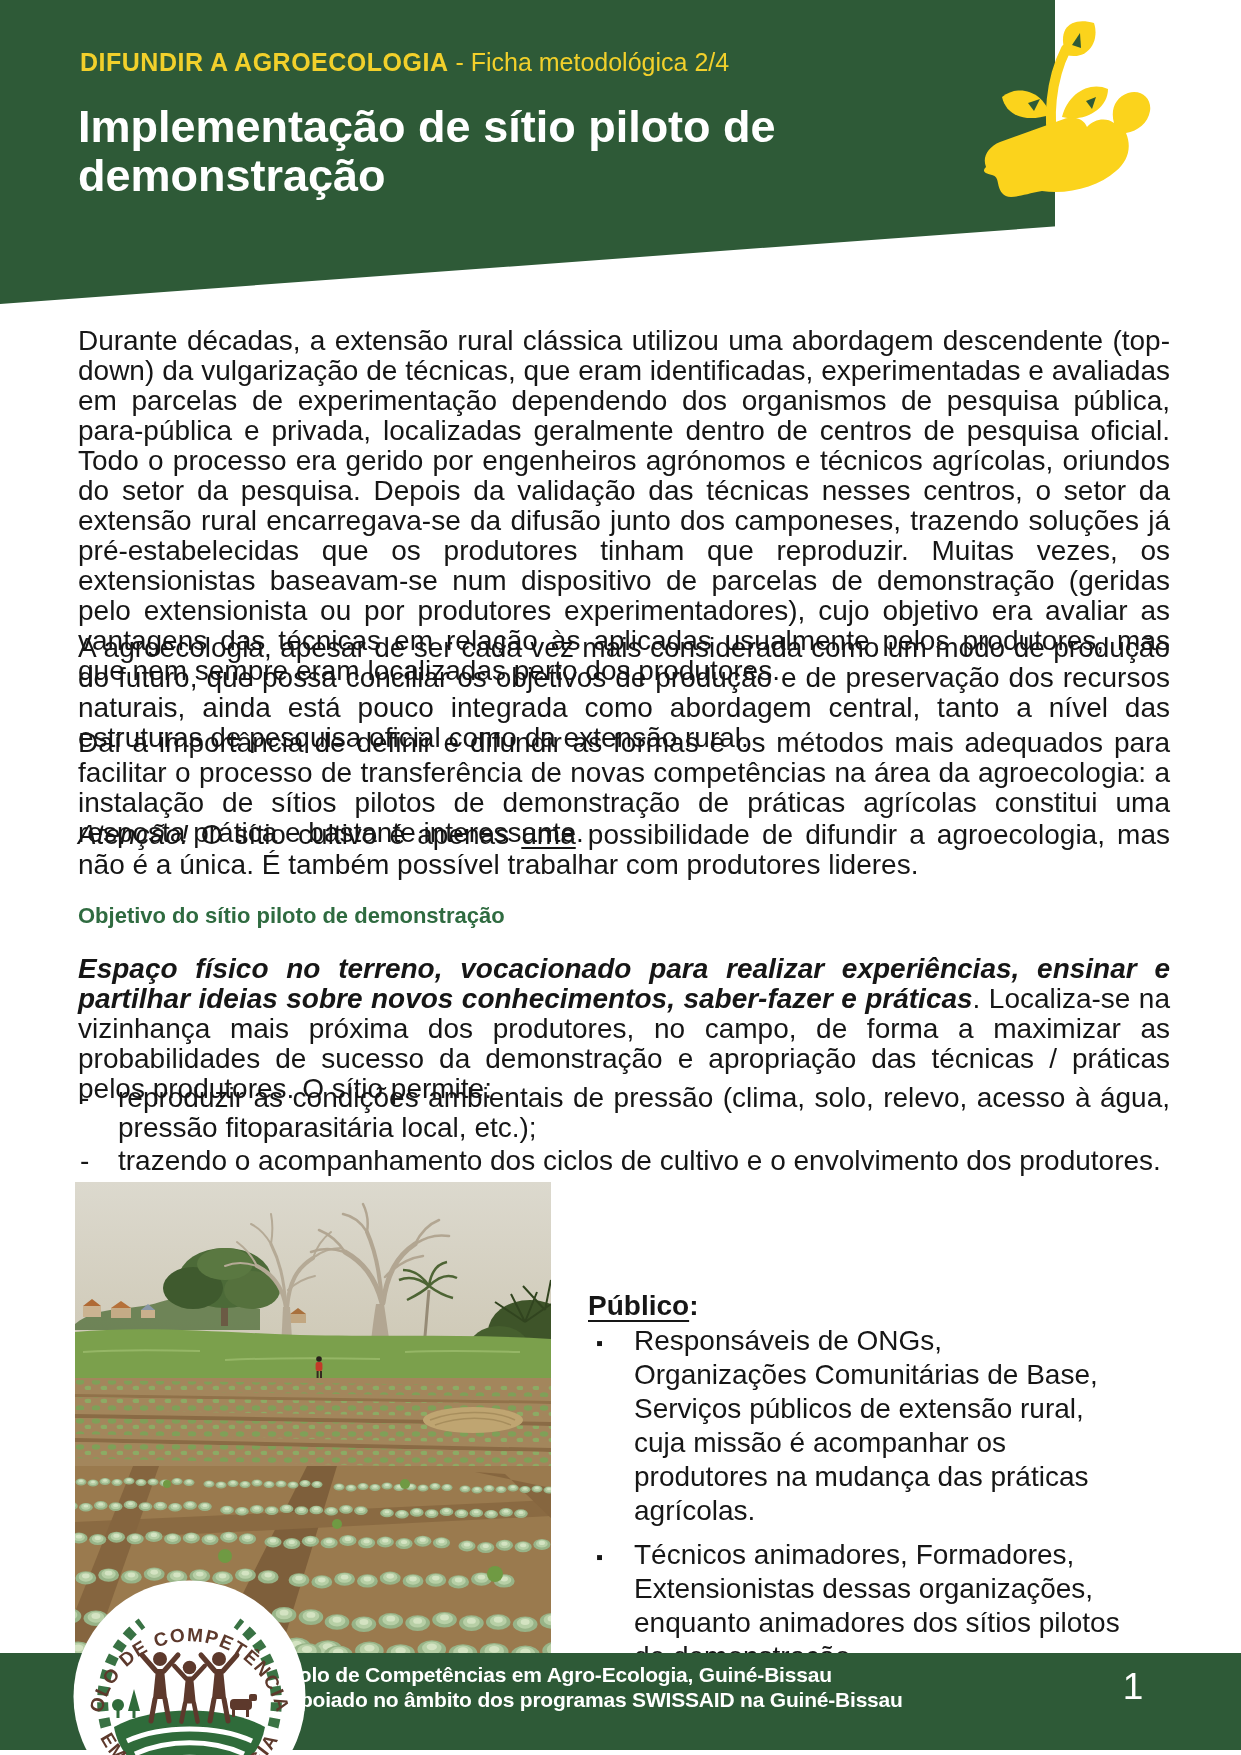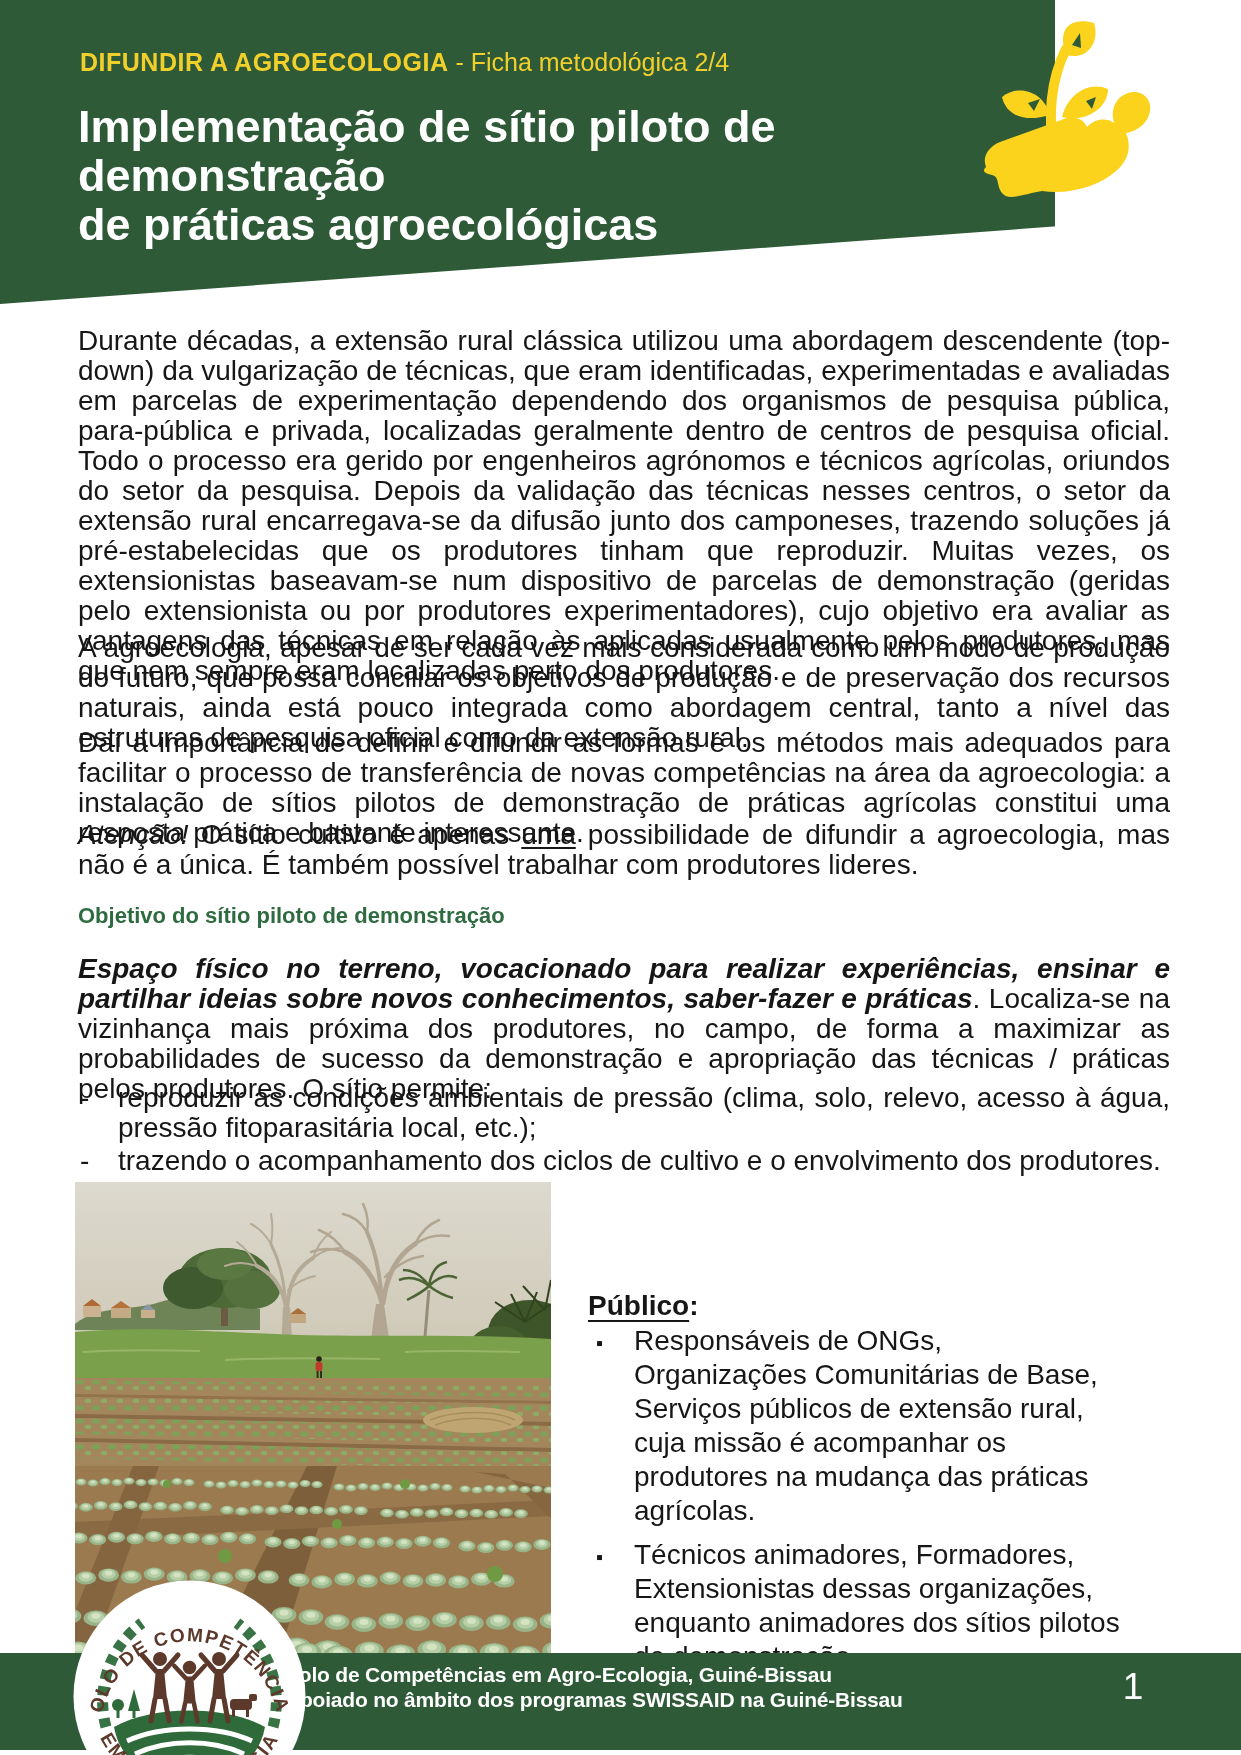--- a/index.html
+++ b/index.html
@@ -54,21 +54,20 @@
 <body>
 
 <div class="page">
 
   <div class="header-band">
     <div class="eyebrow">
       <span class="eb-bold">DIFUNDIR A AGROECOLOGIA</span><span> - </span><span class="eb-rest">Ficha metodológica 2/4</span>
     </div>
     <div class="doc-title">
       <div>Implementação de sítio piloto de demonstração</div>
-      <div>de práticas agroecológicas</div>
     </div>
     <svg class="hand-icon" viewBox="0 0 190 190" aria-hidden="true">
       <g fill="#fbd31c">
         <path d="M86,132 C80,104 82,66 98,34" stroke="#fbd31c" stroke-width="10" fill="none" stroke-linecap="round"></path>
         <path d="M98,40 C88,12 104,2 126,8 C132,26 120,46 98,40 Z"></path>
         <path d="M82,100 C56,108 38,100 34,82 C52,68 76,78 82,100 Z"></path>
         <path d="M94,102 C100,78 122,66 140,74 C140,94 116,108 94,102 Z"></path>
         <path d="M18,152 C14,142 20,132 32,127 L96,104 C106,100 116,104 119,112 C126,104 138,102 146,108 C142,94 148,82 160,78 C174,74 184,84 182,96 C180,108 170,116 158,118 C164,132 160,146 148,156 C130,172 100,180 74,176 C52,180 40,186 34,178 C28,170 32,162 24,160 C16,158 14,156 18,152 Z"></path>
       </g>
       <g fill="#2e5a37">

